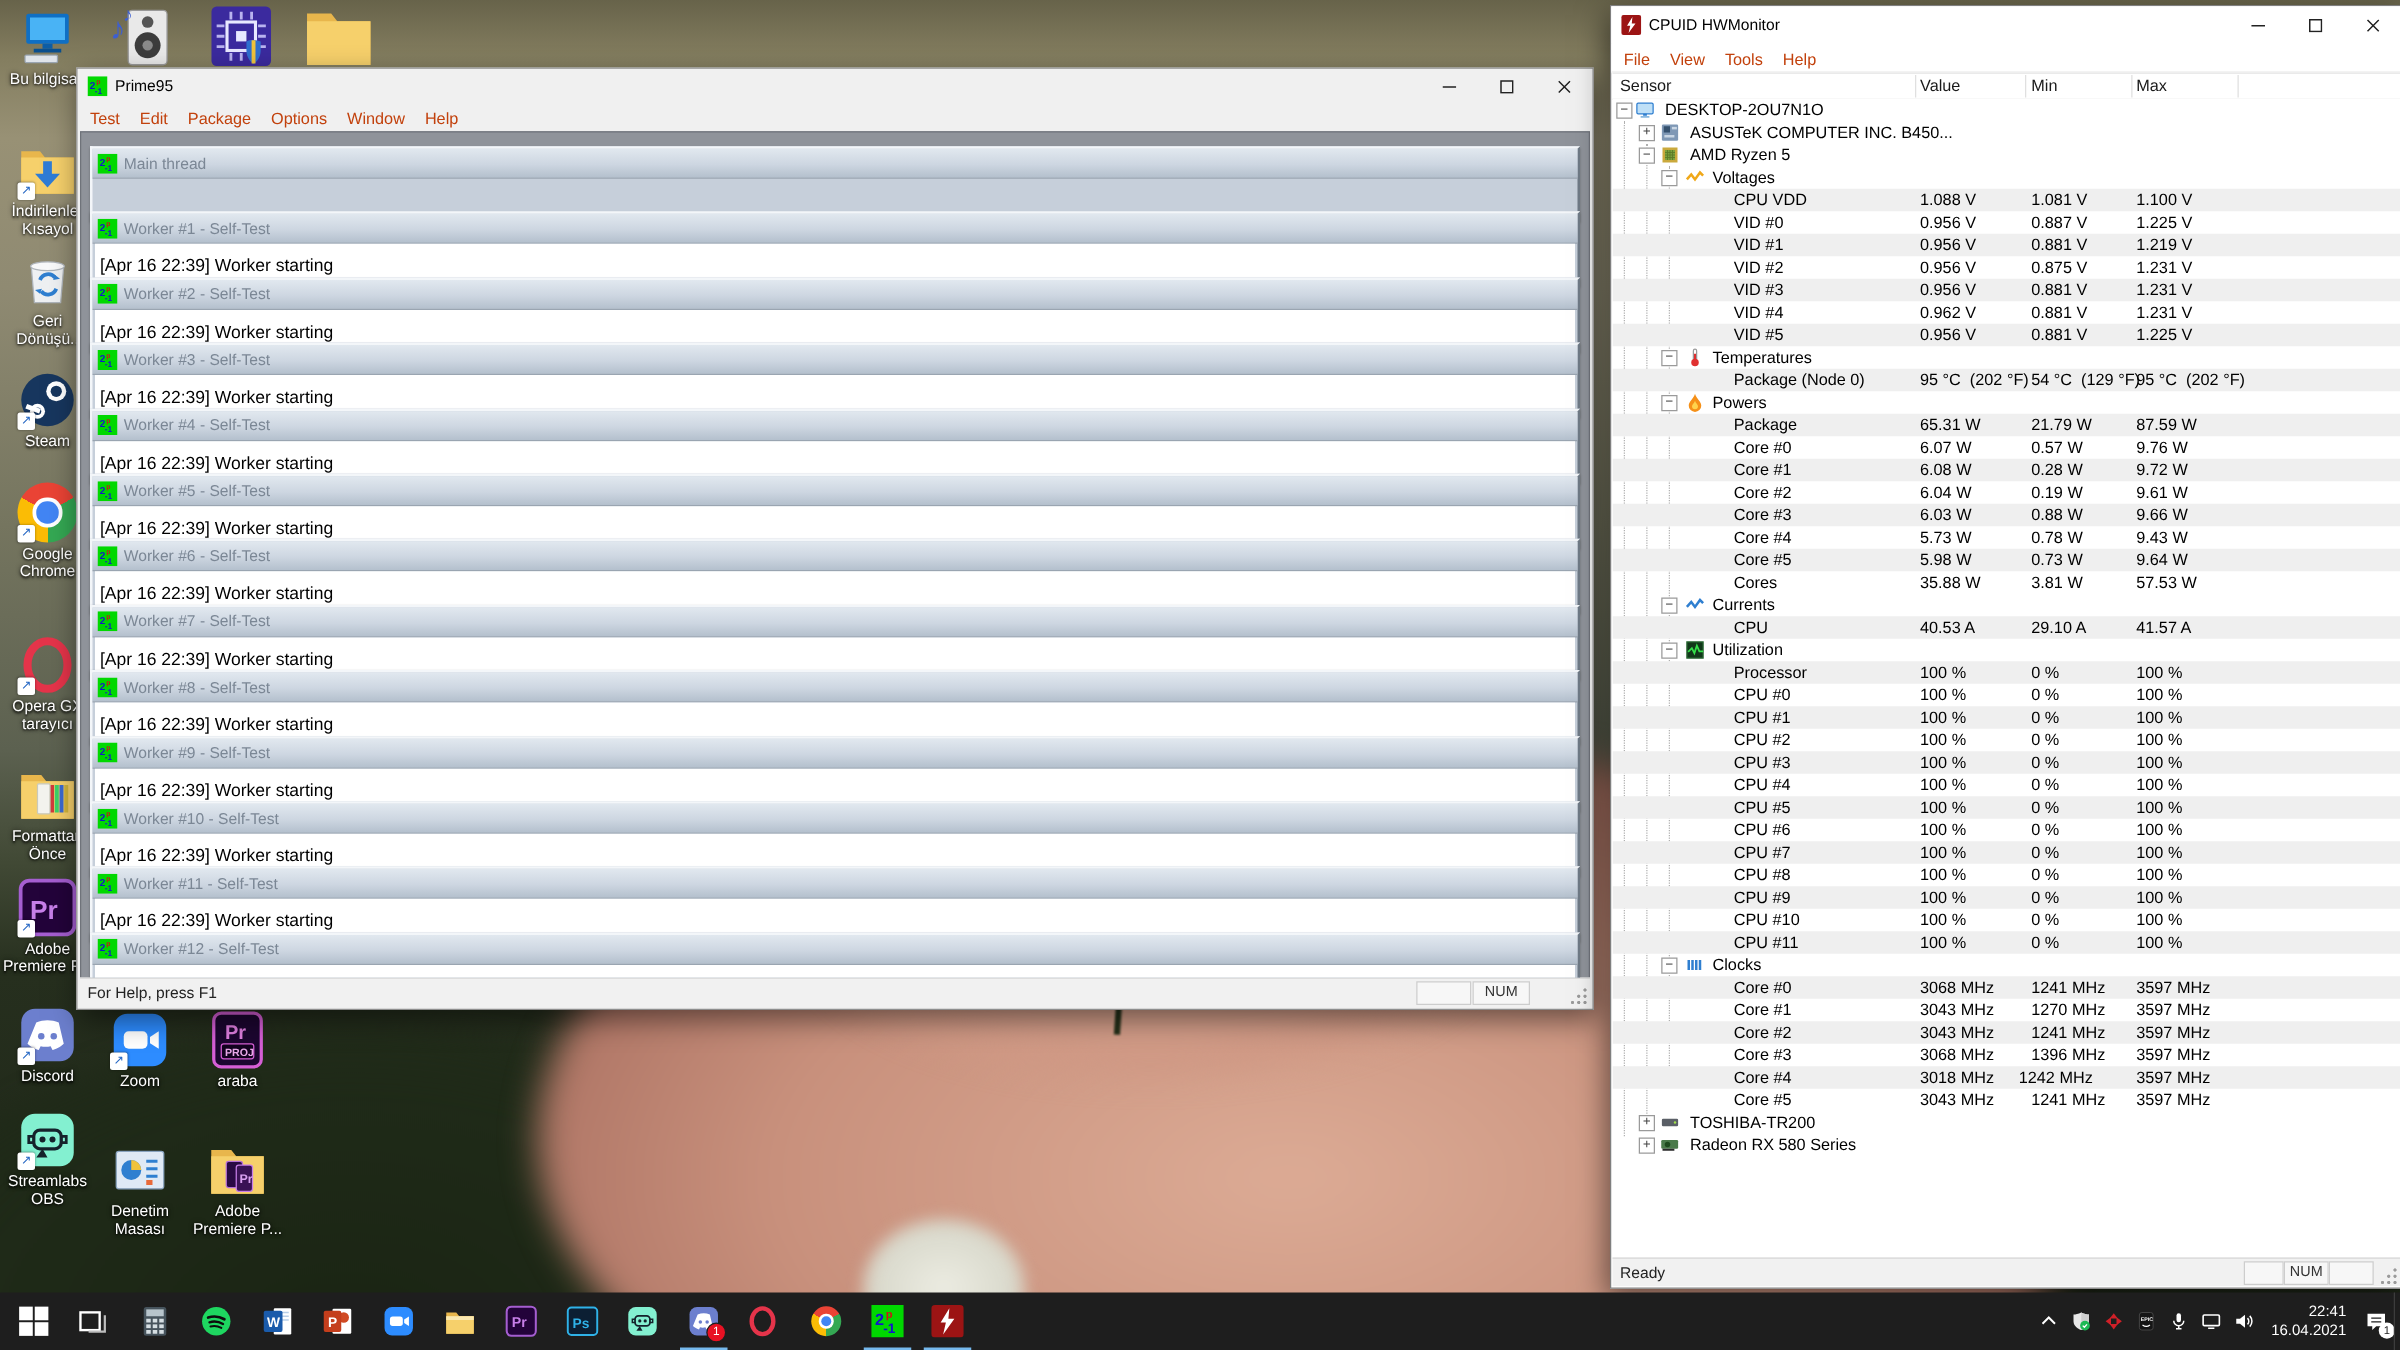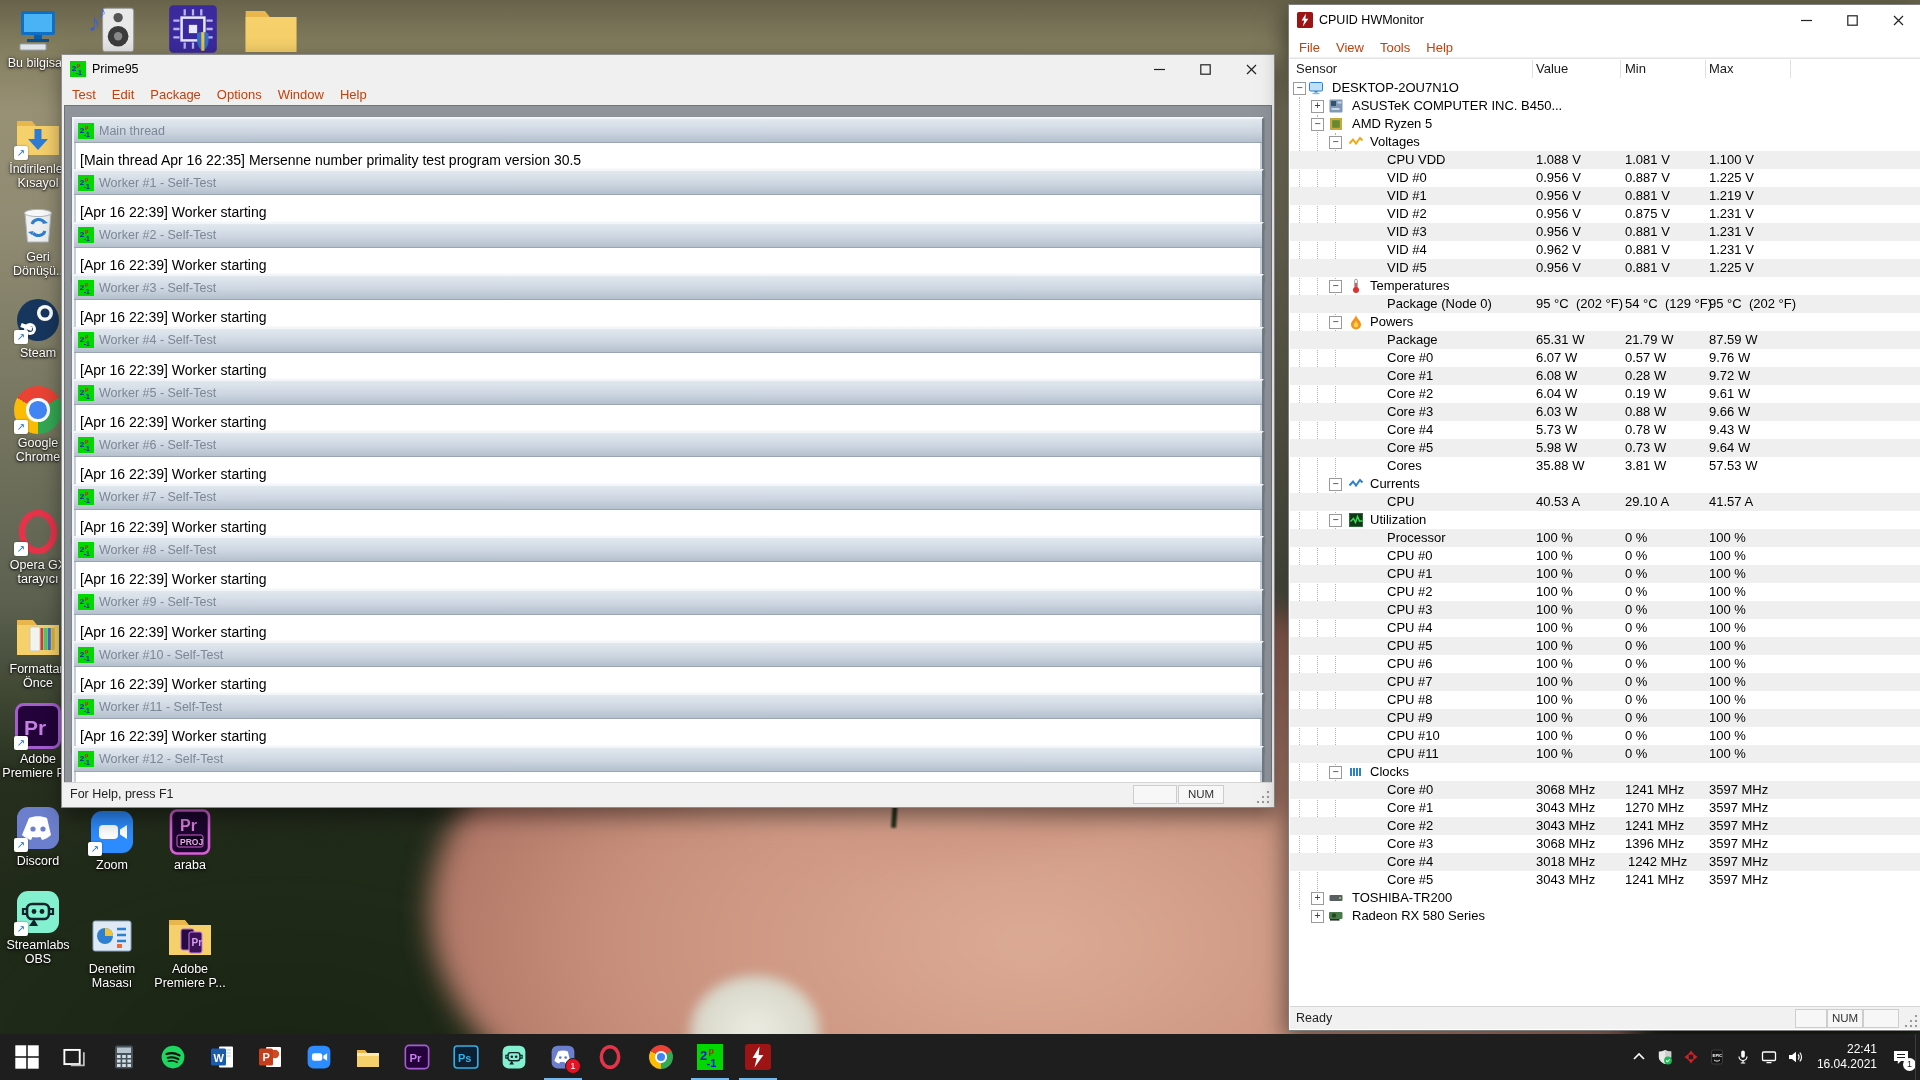--- a/index.html
+++ b/index.html
@@ -326,21 +326,20 @@
       <div class="p95child" style="top: 11px; z-index: 1;">
         <div class="p95child-title">
           <div class="ci"><svg viewBox="0 0 26 26">
               <rect width="26" height="26" fill="#00d800"></rect>
               <text x="3" y="16" font-size="13" fill="#1515cc" font-weight="bold" font-family="Liberation Sans,sans-serif">2</text>
               <text x="11.5" y="10" font-size="9" fill="#cc1515" font-weight="bold" font-family="Liberation Sans,sans-serif">p</text>
               <text x="9.5" y="22.5" font-size="11" fill="#1515cc" font-weight="bold" font-family="Liberation Sans,sans-serif">-1</text>
             </svg></div>
           <div class="t">Main thread</div>
         </div>
-        <div class="p95child-body">[Main thread Apr 16 22:35] Mersenne number primality test program version 30.5</div>
       </div>
       <div class="p95child" style="top: 63.4px; z-index: 2;">
         <div class="p95child-title">
           <div class="ci"><svg viewBox="0 0 26 26">
               <rect width="26" height="26" fill="#00d800"></rect>
               <text x="3" y="16" font-size="13" fill="#1515cc" font-weight="bold" font-family="Liberation Sans,sans-serif">2</text>
               <text x="11.5" y="10" font-size="9" fill="#cc1515" font-weight="bold" font-family="Liberation Sans,sans-serif">p</text>
               <text x="9.5" y="22.5" font-size="11" fill="#1515cc" font-weight="bold" font-family="Liberation Sans,sans-serif">-1</text>
             </svg></div>
           <div class="t">Worker #1 - Self-Test</div>
@@ -812,21 +811,21 @@
       </div>
       <div class="hrow" style="top: 756px;">
         <div class="cell" style="left: 97px;">Core #3</div>
         <div class="cell" style="left: 246px;">3068 MHz</div>
         <div class="cell" style="left: 335px;">1396 MHz</div>
         <div class="cell" style="left: 419px;">3597 MHz</div>
       </div>
       <div class="hrow shade" style="top: 774px;">
         <div class="cell" style="left: 97px;">Core #4</div>
         <div class="cell" style="left: 246px;">3018 MHz</div>
-        <div class="cell" style="left: 338px;">1242 MHz</div>
+        <div class="cell" style="left: 325px;">1242 MHz</div>
         <div class="cell" style="left: 419px;">3597 MHz</div>
       </div>
       <div class="hrow" style="top: 792px;">
         <div class="cell" style="left: 97px;">Core #5</div>
         <div class="cell" style="left: 246px;">3043 MHz</div>
         <div class="cell" style="left: 335px;">1241 MHz</div>
         <div class="cell" style="left: 419px;">3597 MHz</div>
       </div>
       <div class="hrow" style="top: 810px;">
         <div class="exp" style="left: 21px;">+</div>

